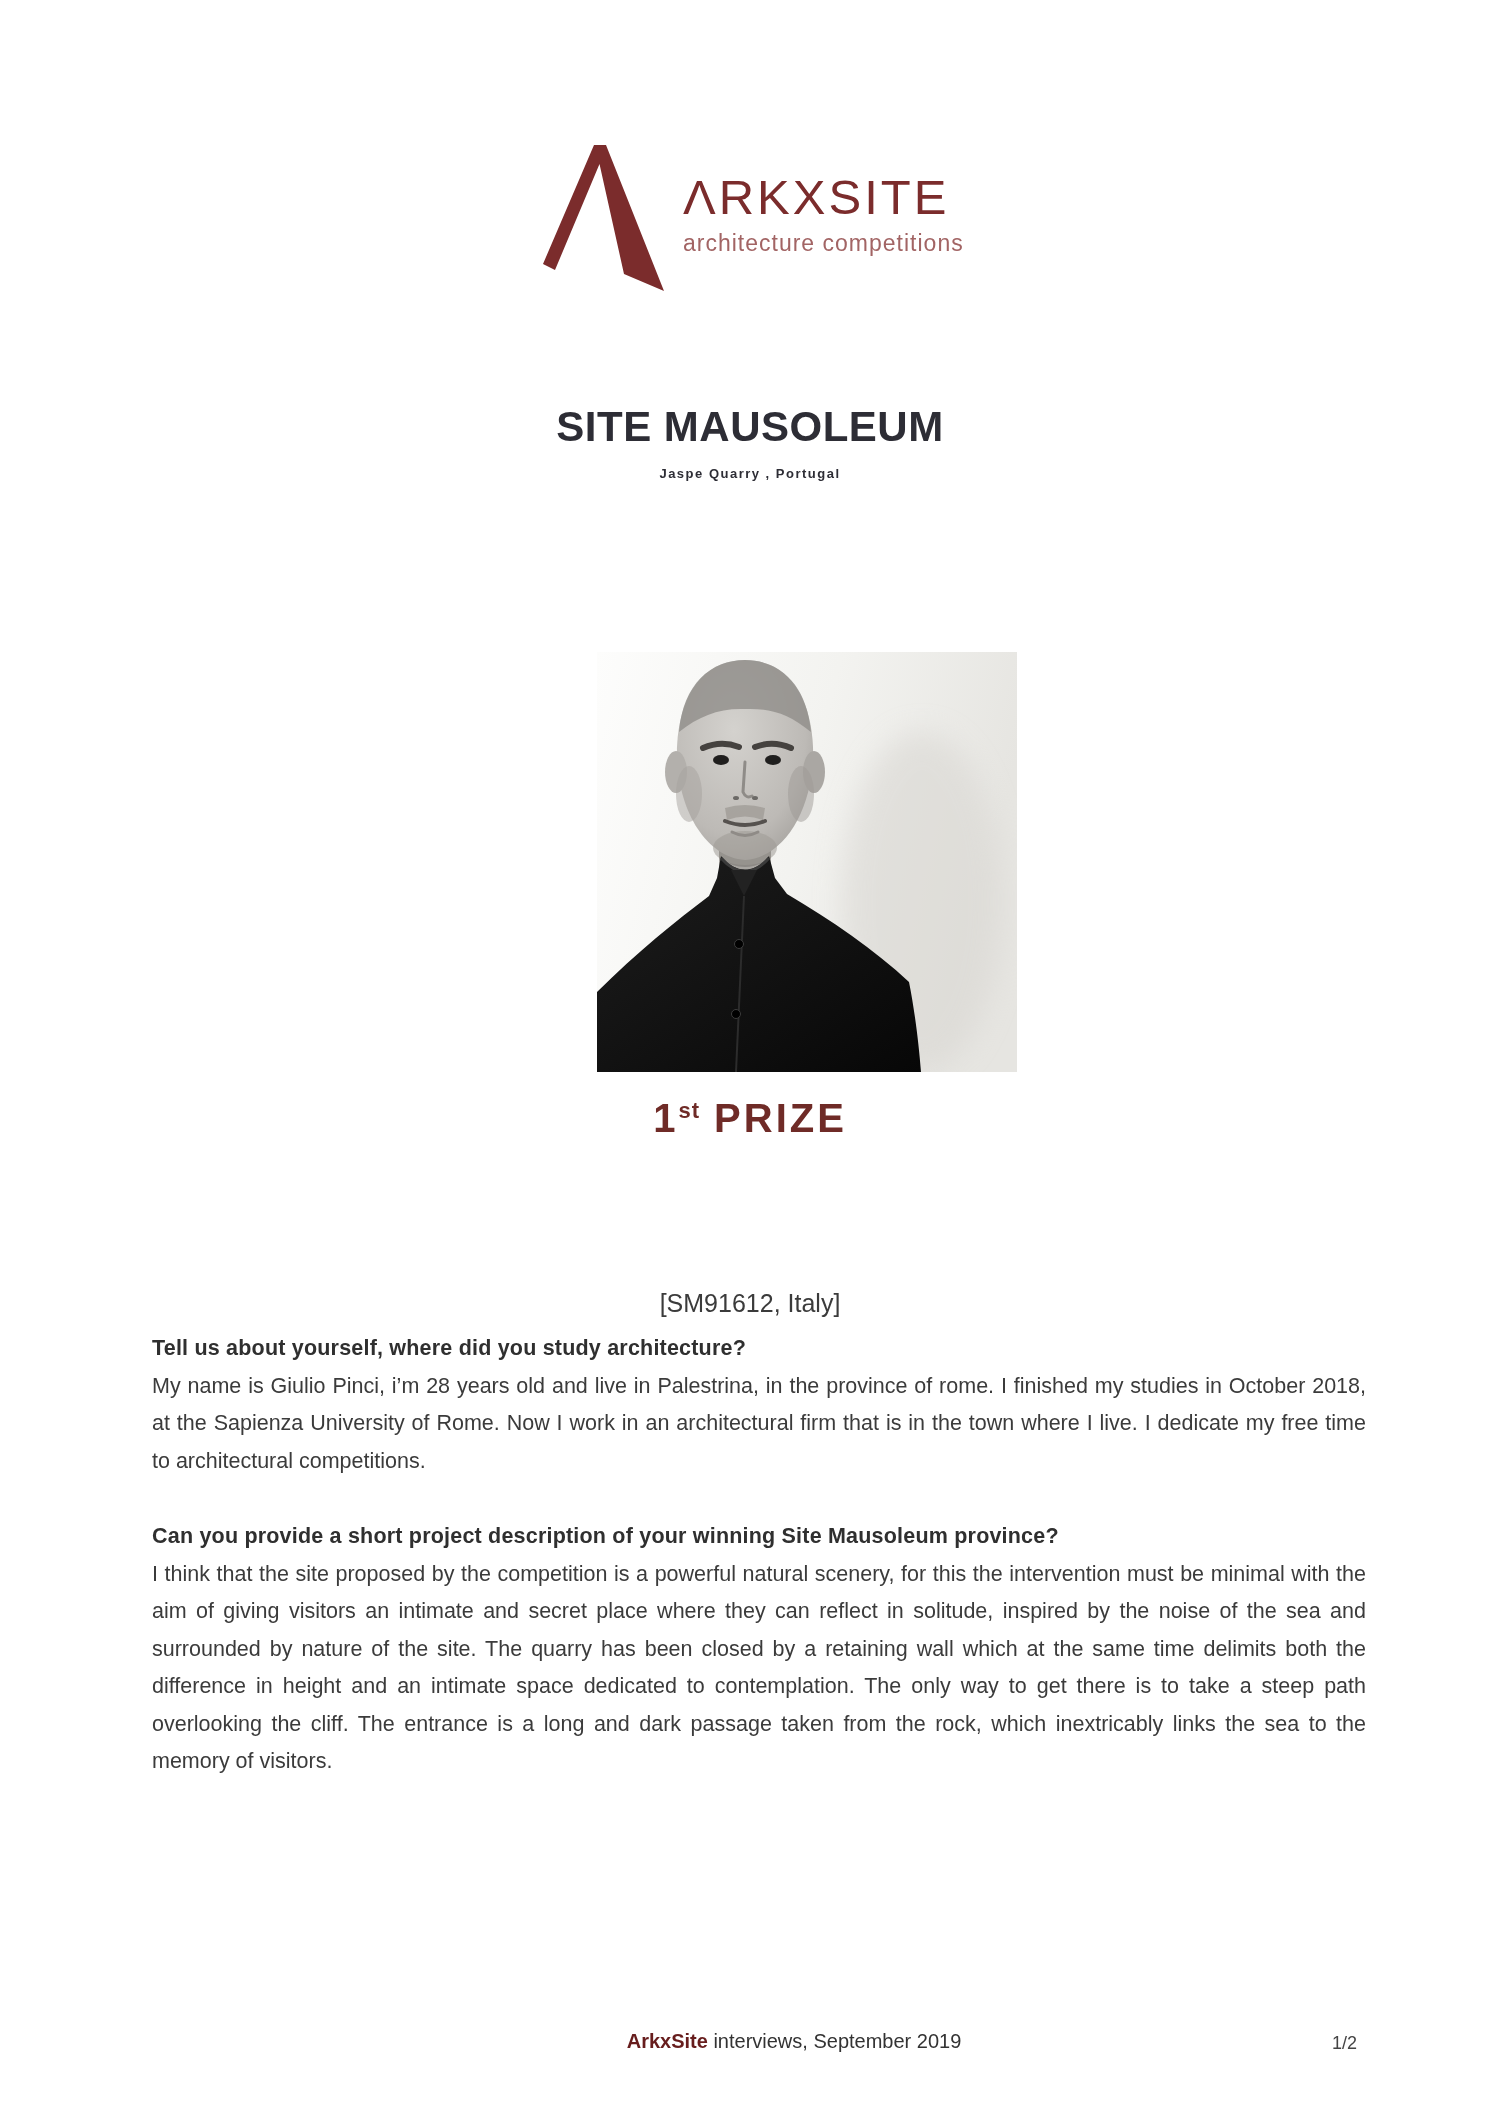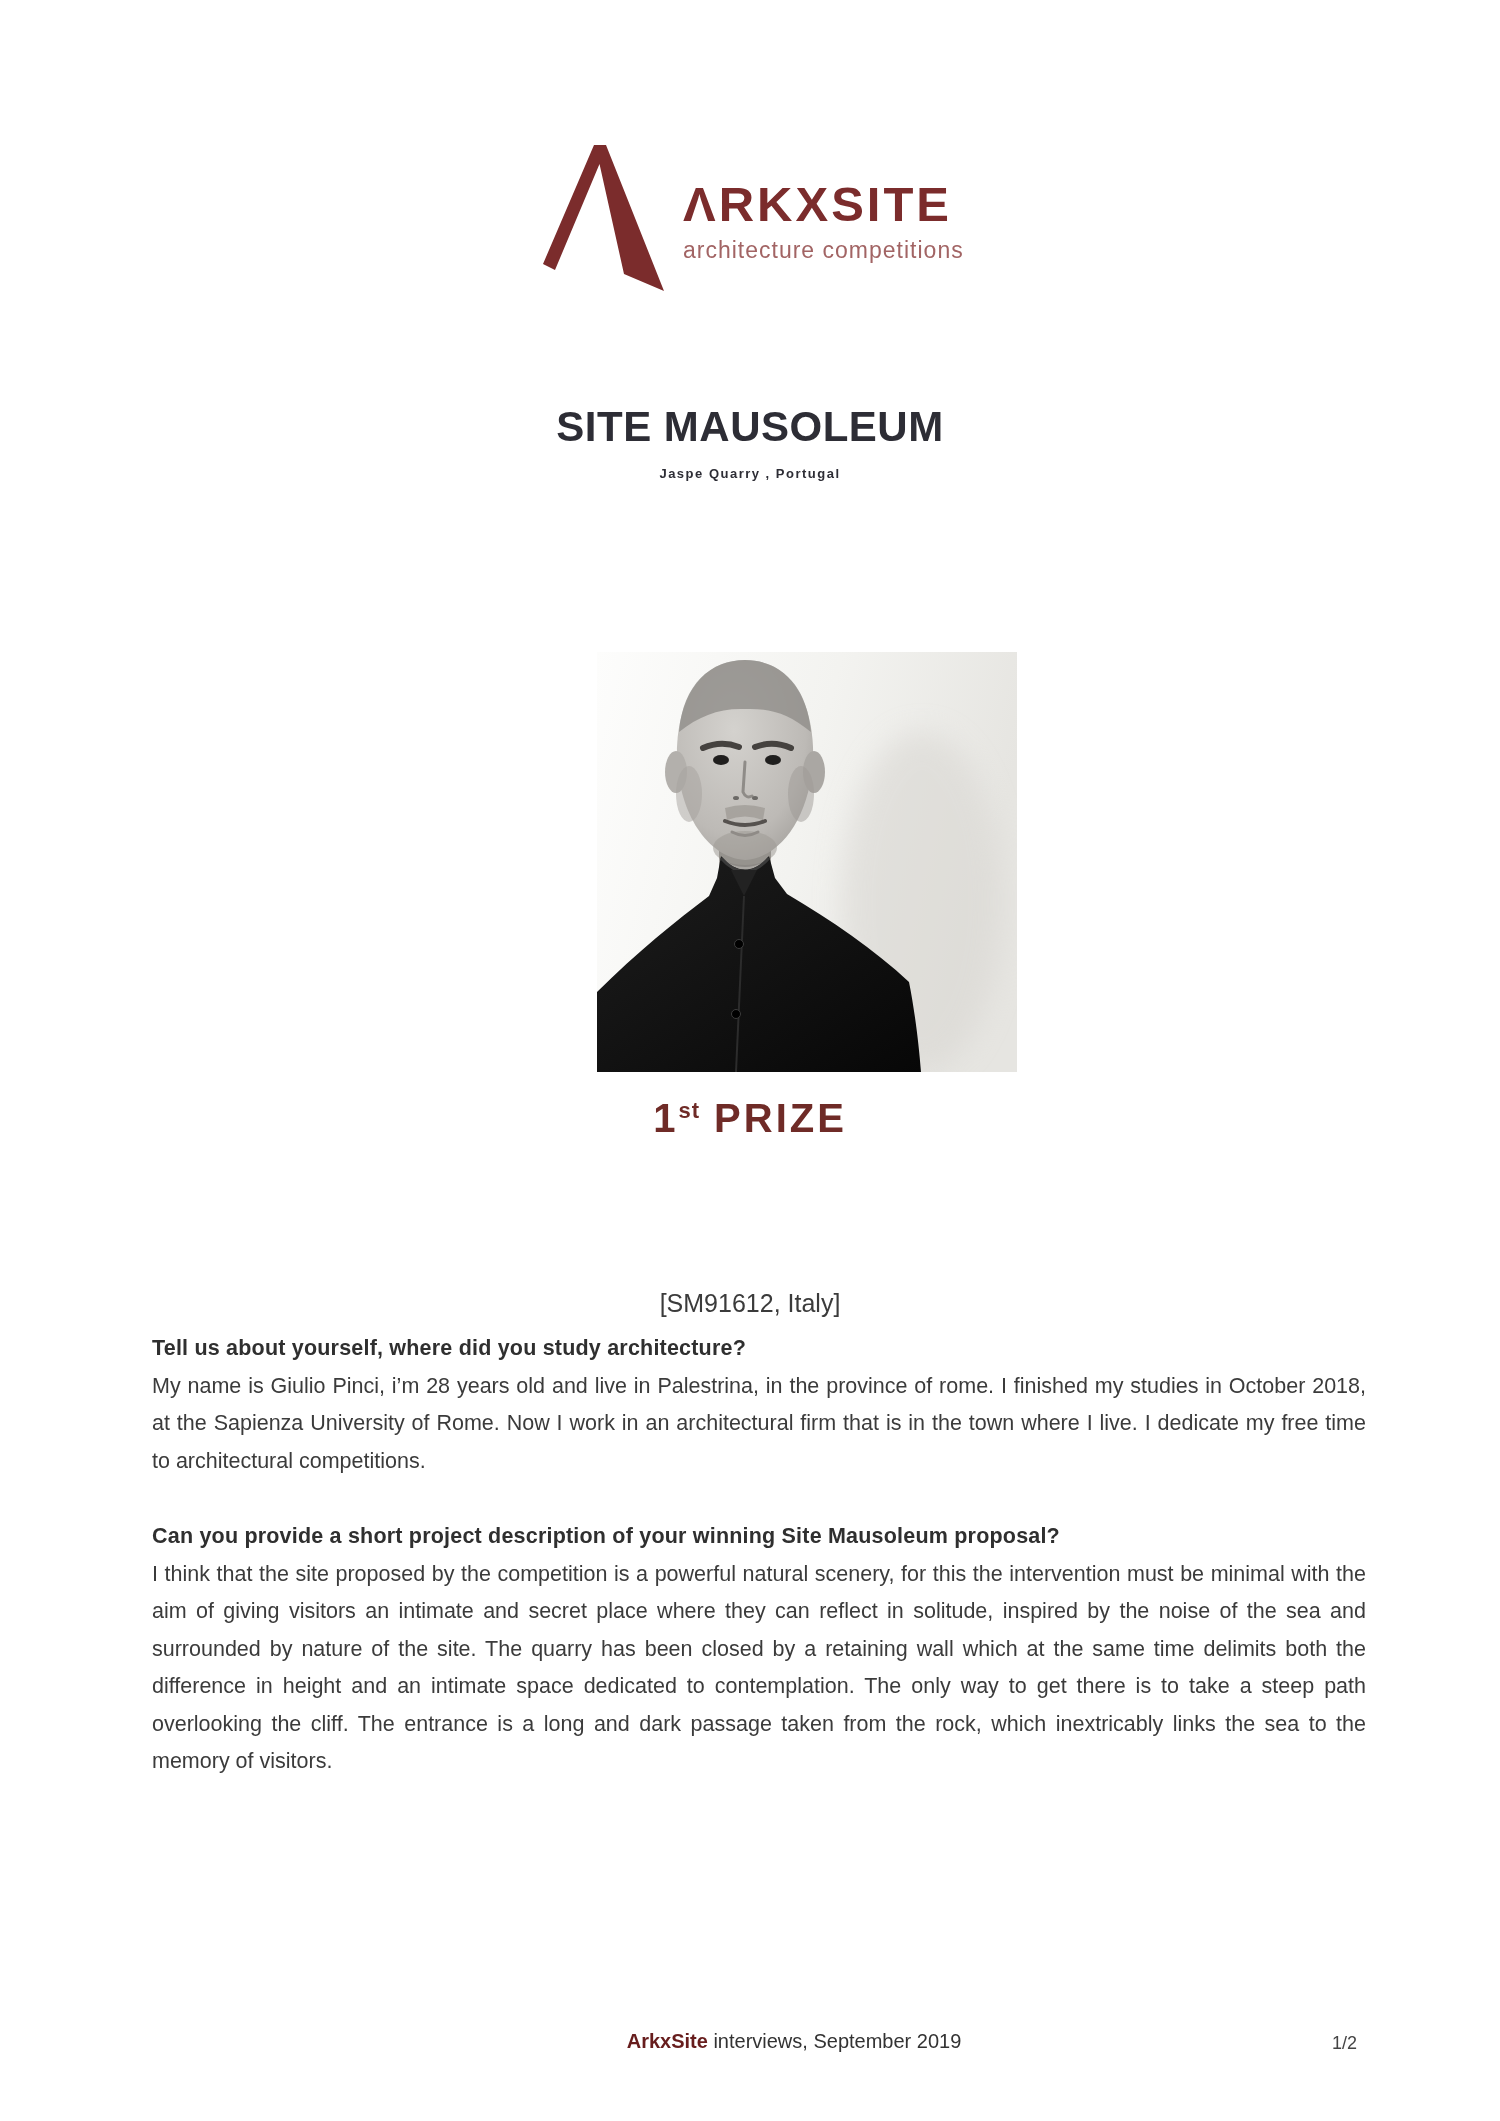--- a/index.html
+++ b/index.html
@@ -12,24 +12,23 @@
     font-family:"Liberation Sans", sans-serif;
     color:#3b3b3b;
   }
   
   .logo-mark{position:absolute;left:540px;top:145px;width:125px;height:152px;}
   .logo-text{position:absolute;left:683px;top:168px;}
   .wordmark{
     font-size:49px;
     letter-spacing:3px;
     color:#7b2c2c;
-    font-weight:700;
+    font-weight:400;
     line-height:58px;
     white-space:nowrap;
-    margin-top:7px;
   }
   .tagline{
     font-size:23px;
     letter-spacing:1px;
     color:#a26464;
     margin-top:4px;
     white-space:nowrap;
   }
   
   .doc-title{
@@ -174,20 +173,20 @@
   <div class="prize"><span>1</span><sup>st</sup><span> PRIZE</span></div>
 
   <div class="winner-id">[SM91612, Italy]</div>
 
   <div class="qa qa-1">
     <h3>Tell us about yourself, where did you study architecture?</h3>
     <p>My name is Giulio Pinci, i’m 28 years old and live in Palestrina, in the province of rome.  I finished my studies in October 2018, at the Sapienza University of Rome.  Now I work in an architectural firm that is in the town where I live.  I dedicate my free time to architectural competitions.</p>
   </div>
 
   <div class="qa qa-2">
-    <h3>Can you provide a short project description of your winning Site Mausoleum proposal?</h3>
+    <h3>Can you provide a short project description of your winning Site Mausoleum province?</h3>
     <p>I think that the site proposed by the competition is a powerful natural scenery, for this the intervention must be minimal with the aim of giving visitors an intimate and secret place where they can reflect in solitude, inspired by the noise of the sea and surrounded by nature of the site.  The quarry has been closed by a retaining wall which at the same time delimits both the difference in height and an intimate space dedicated to contemplation.  The only way to get there is to take a steep path overlooking the cliff.  The entrance is a long and dark passage taken from the rock, which inextricably links the sea to the memory of visitors.</p>
   </div>
 
   <div class="footer"><span class="brand">ArkxSite</span><span> interviews,  September 2019</span></div>
   <div class="pagenum">1/2</div>
 
 </div>
 
 </body></html>

